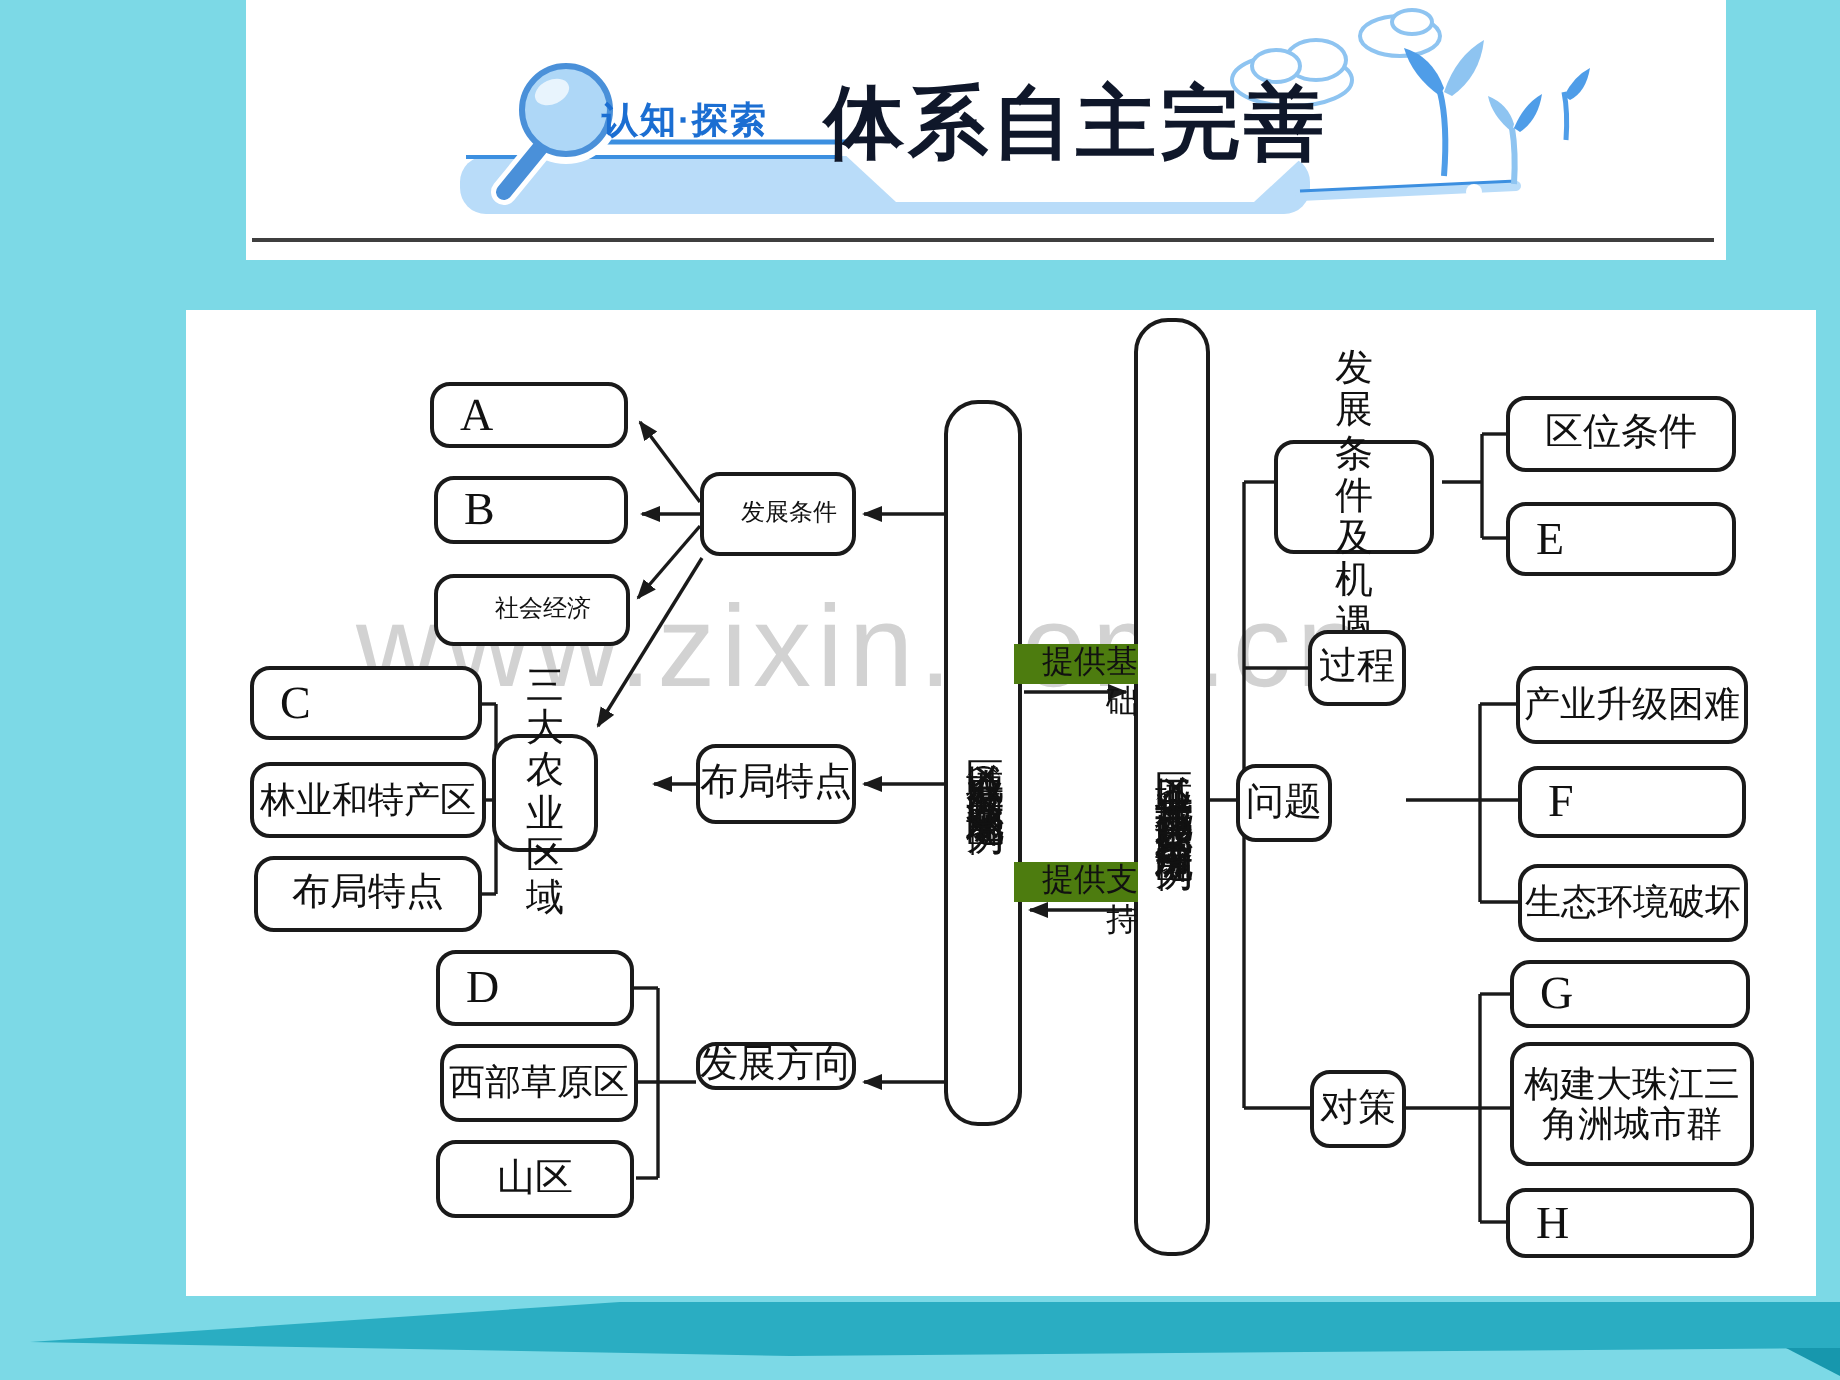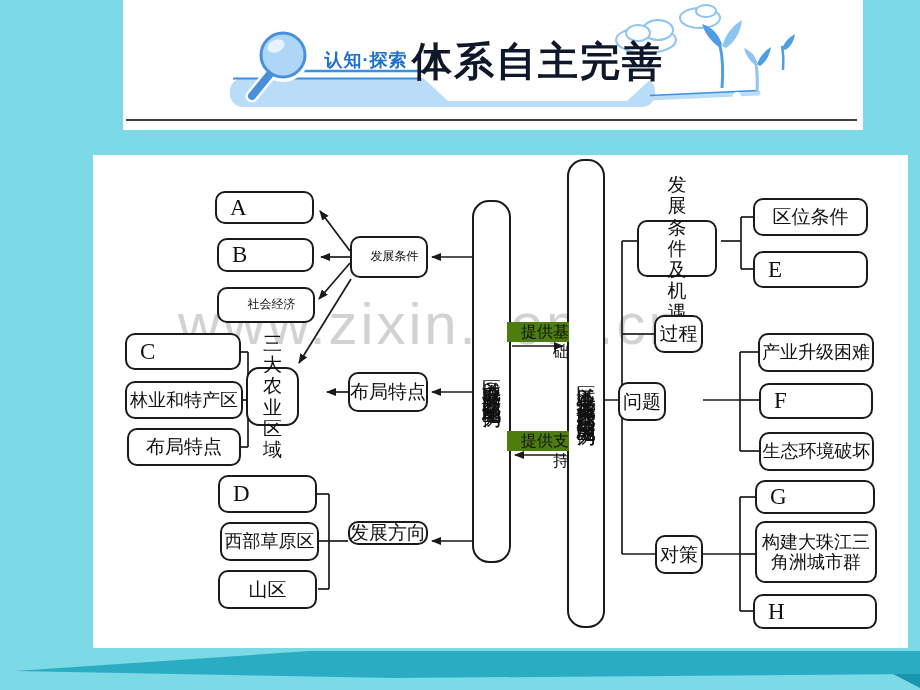--- a/index.html
+++ b/index.html
@@ -3,21 +3,21 @@
 <meta charset="utf-8">
 <style>
   html,body{margin:0;padding:0;}
   .stage{position:relative;width:920px;height:690px;background:#7cd9e6;overflow:hidden;
          font-family:"Liberation Serif","DejaVu Sans",serif;}
   
   .header-panel{position:absolute;left:123px;top:0;width:740px;height:130px;background:#fff;z-index:0;}
   .diagram-panel{position:absolute;left:93px;top:155px;width:815px;height:493px;background:#fff;z-index:0;}
   .header-rule{position:absolute;left:3px;top:119px;width:731px;height:2px;background:#3f3f3f;}
   .header-svg{position:absolute;left:0;top:0;width:740px;height:130px;}
-  .tab-label{position:absolute;left:178px;top:48px;width:130px;text-align:center;
+  .tab-label{position:absolute;left:178px;top:48px;width:130px;text-align:left;
              font-family:"Liberation Sans",sans-serif;font-size:18px;font-weight:bold;
              color:#1b6ed2;letter-spacing:1px;}
   .page-title{position:absolute;left:282px;top:34px;width:266px;text-align:center;
               font-size:40px;font-weight:900;color:#0f172a;letter-spacing:2px;}
   
   .watermark{position:absolute;left:178px;top:290px;z-index:1;font-family:"Liberation Sans",sans-serif;
              font-size:58px;color:#d2d2d2;letter-spacing:3px;white-space:nowrap;}
   
   .wires{position:absolute;left:0;top:0;width:920px;height:690px;z-index:2;}
   

